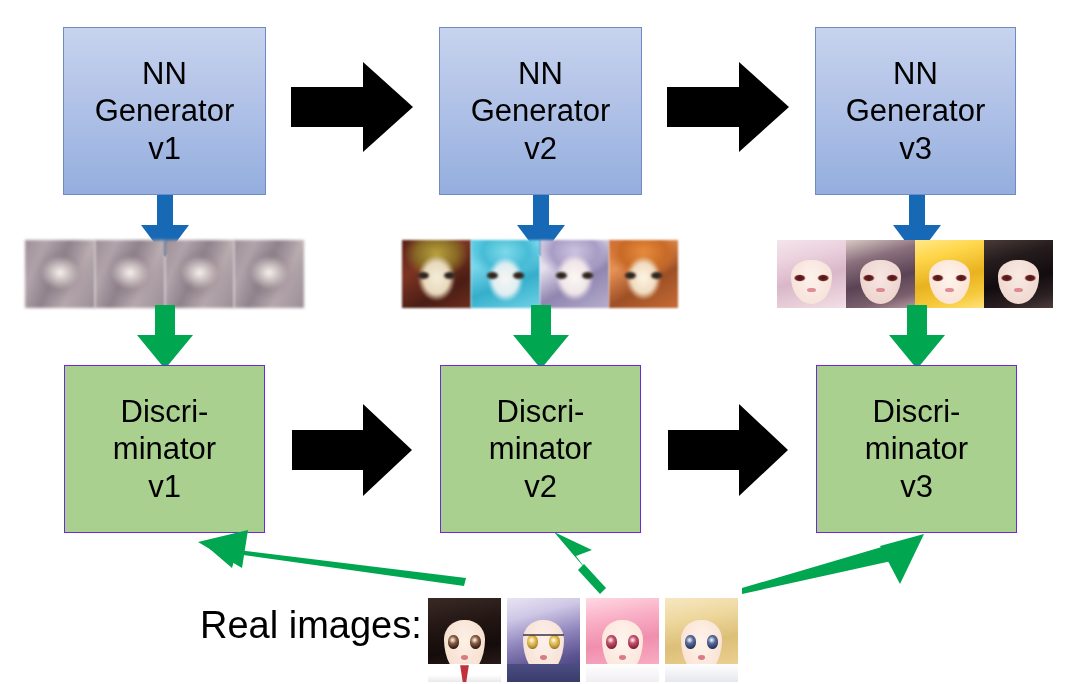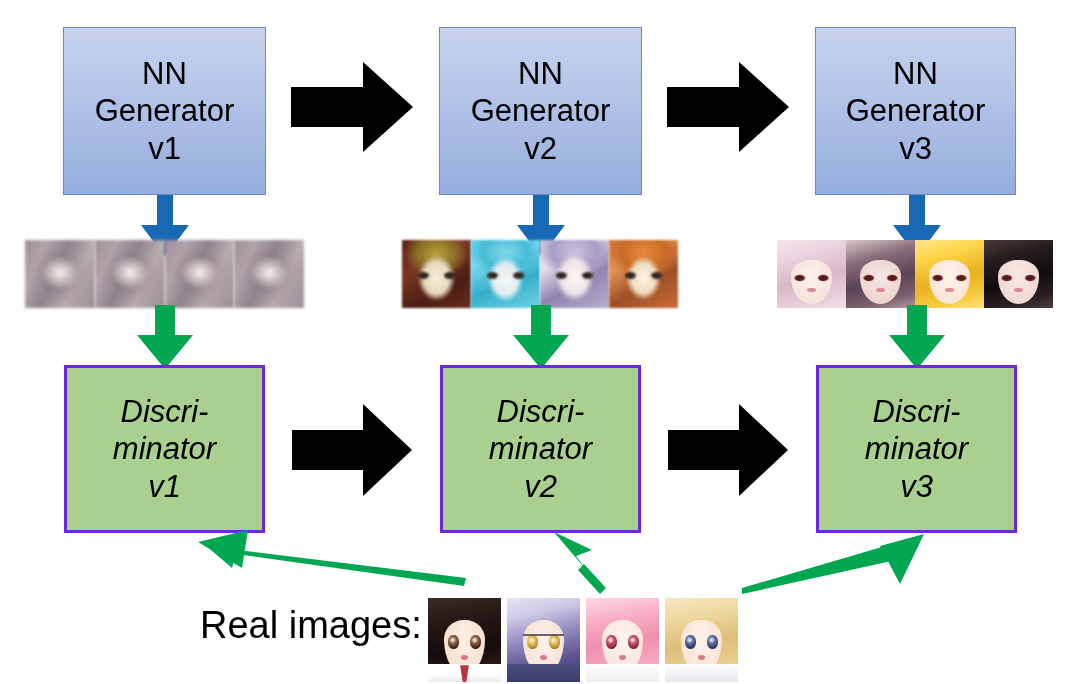--- a/index.html
+++ b/index.html
@@ -31,22 +31,21 @@
     font-size: 31px;
     line-height: 1.20;
     letter-spacing: 0px;
   }
   .gen-box {
     background: linear-gradient(to bottom, #c7d3ee 0%, #b4c4e8 40%, #94aede 100%);
     border: 1px solid #6f8ac4;
   }
   .disc-box {
     background: #a9d08e;
-    border: 3px solid #6d28d9;
-    font-style: italic;
+    border: 1px solid #6d28d9;
   }
   .node-line { display: block; white-space: nowrap; }
 
   
   .black-arrow {
     position: absolute;
   }
   .black-arrow svg { display: block; }
 
   

